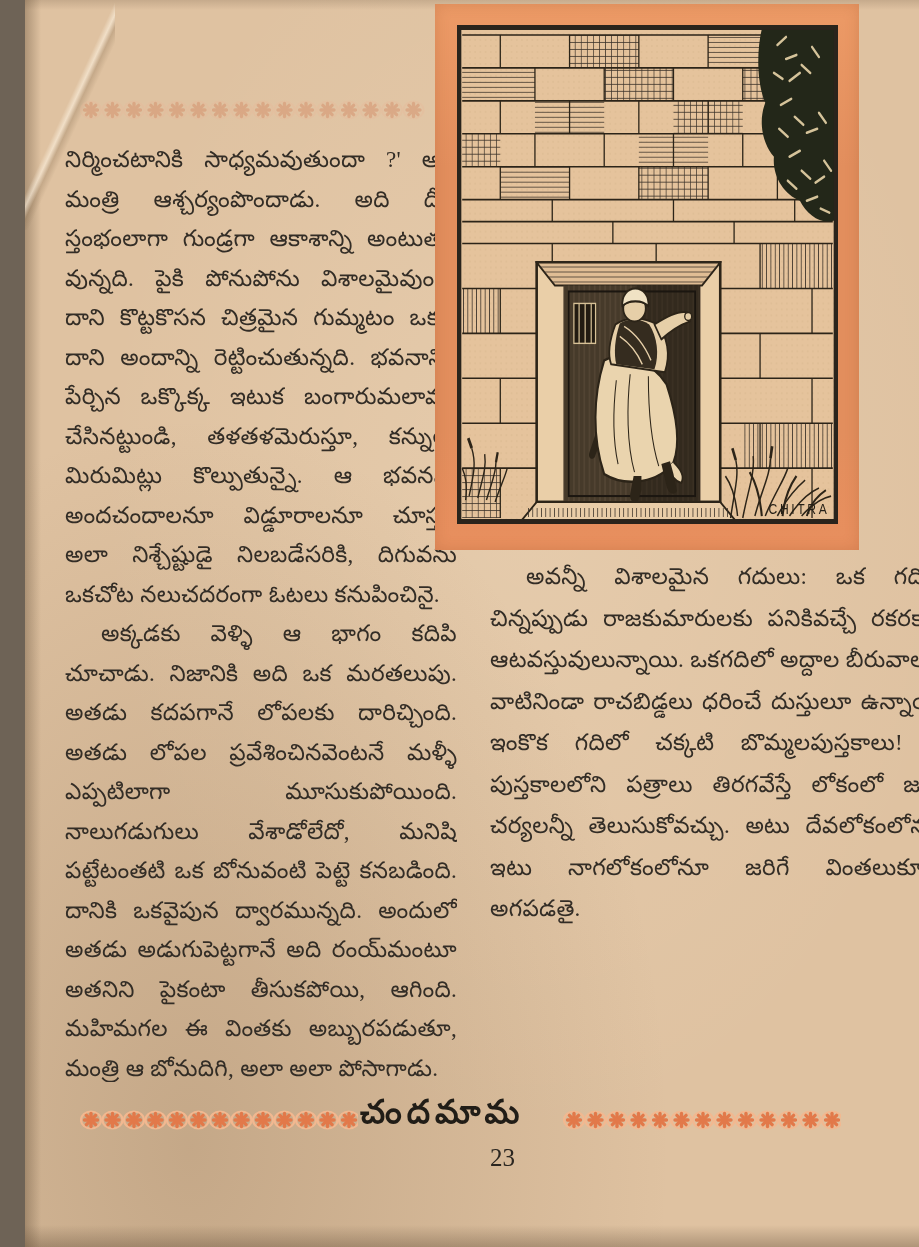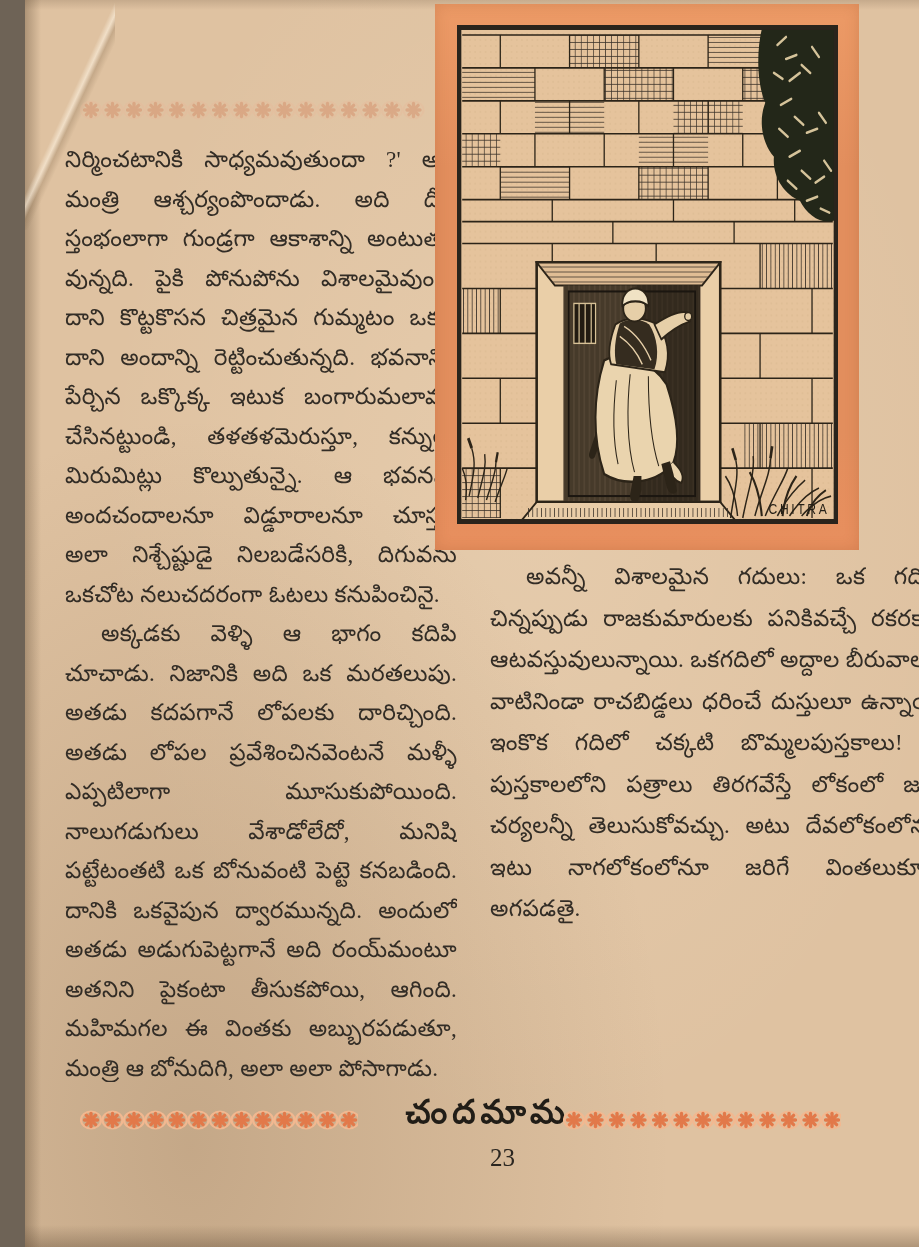--- a/index.html
+++ b/index.html
@@ -42,21 +42,21 @@
     position:absolute;left:410px;top:4px;width:424px;height:546px;
     background:linear-gradient(180deg,#ec9a66 0%,#e28e5d 30%,#e28e5d 78%,#e88f5e 100%);
     box-shadow:inset 0 0 14px rgba(150,80,40,.25);
   }
   #illus{
     position:absolute;left:22px;top:21px;right:21px;bottom:26px;
   }
   #illus svg{width:100%;height:100%;display:block;}
   #magazine-title{
     position:absolute;left:335px;top:1094px;width:210px;
-    text-align:right;font-size:33px;letter-spacing:5px;color:#211d17;
+    text-align:left;font-size:33px;letter-spacing:5px;color:#211d17;
     font-weight:bold;
   }
   #page-number{
     position:absolute;left:390px;top:1144px;width:100px;
     text-align:right;font-size:25px;color:#2b2620;
   }
 </style>
 </head>
 <body>
 

